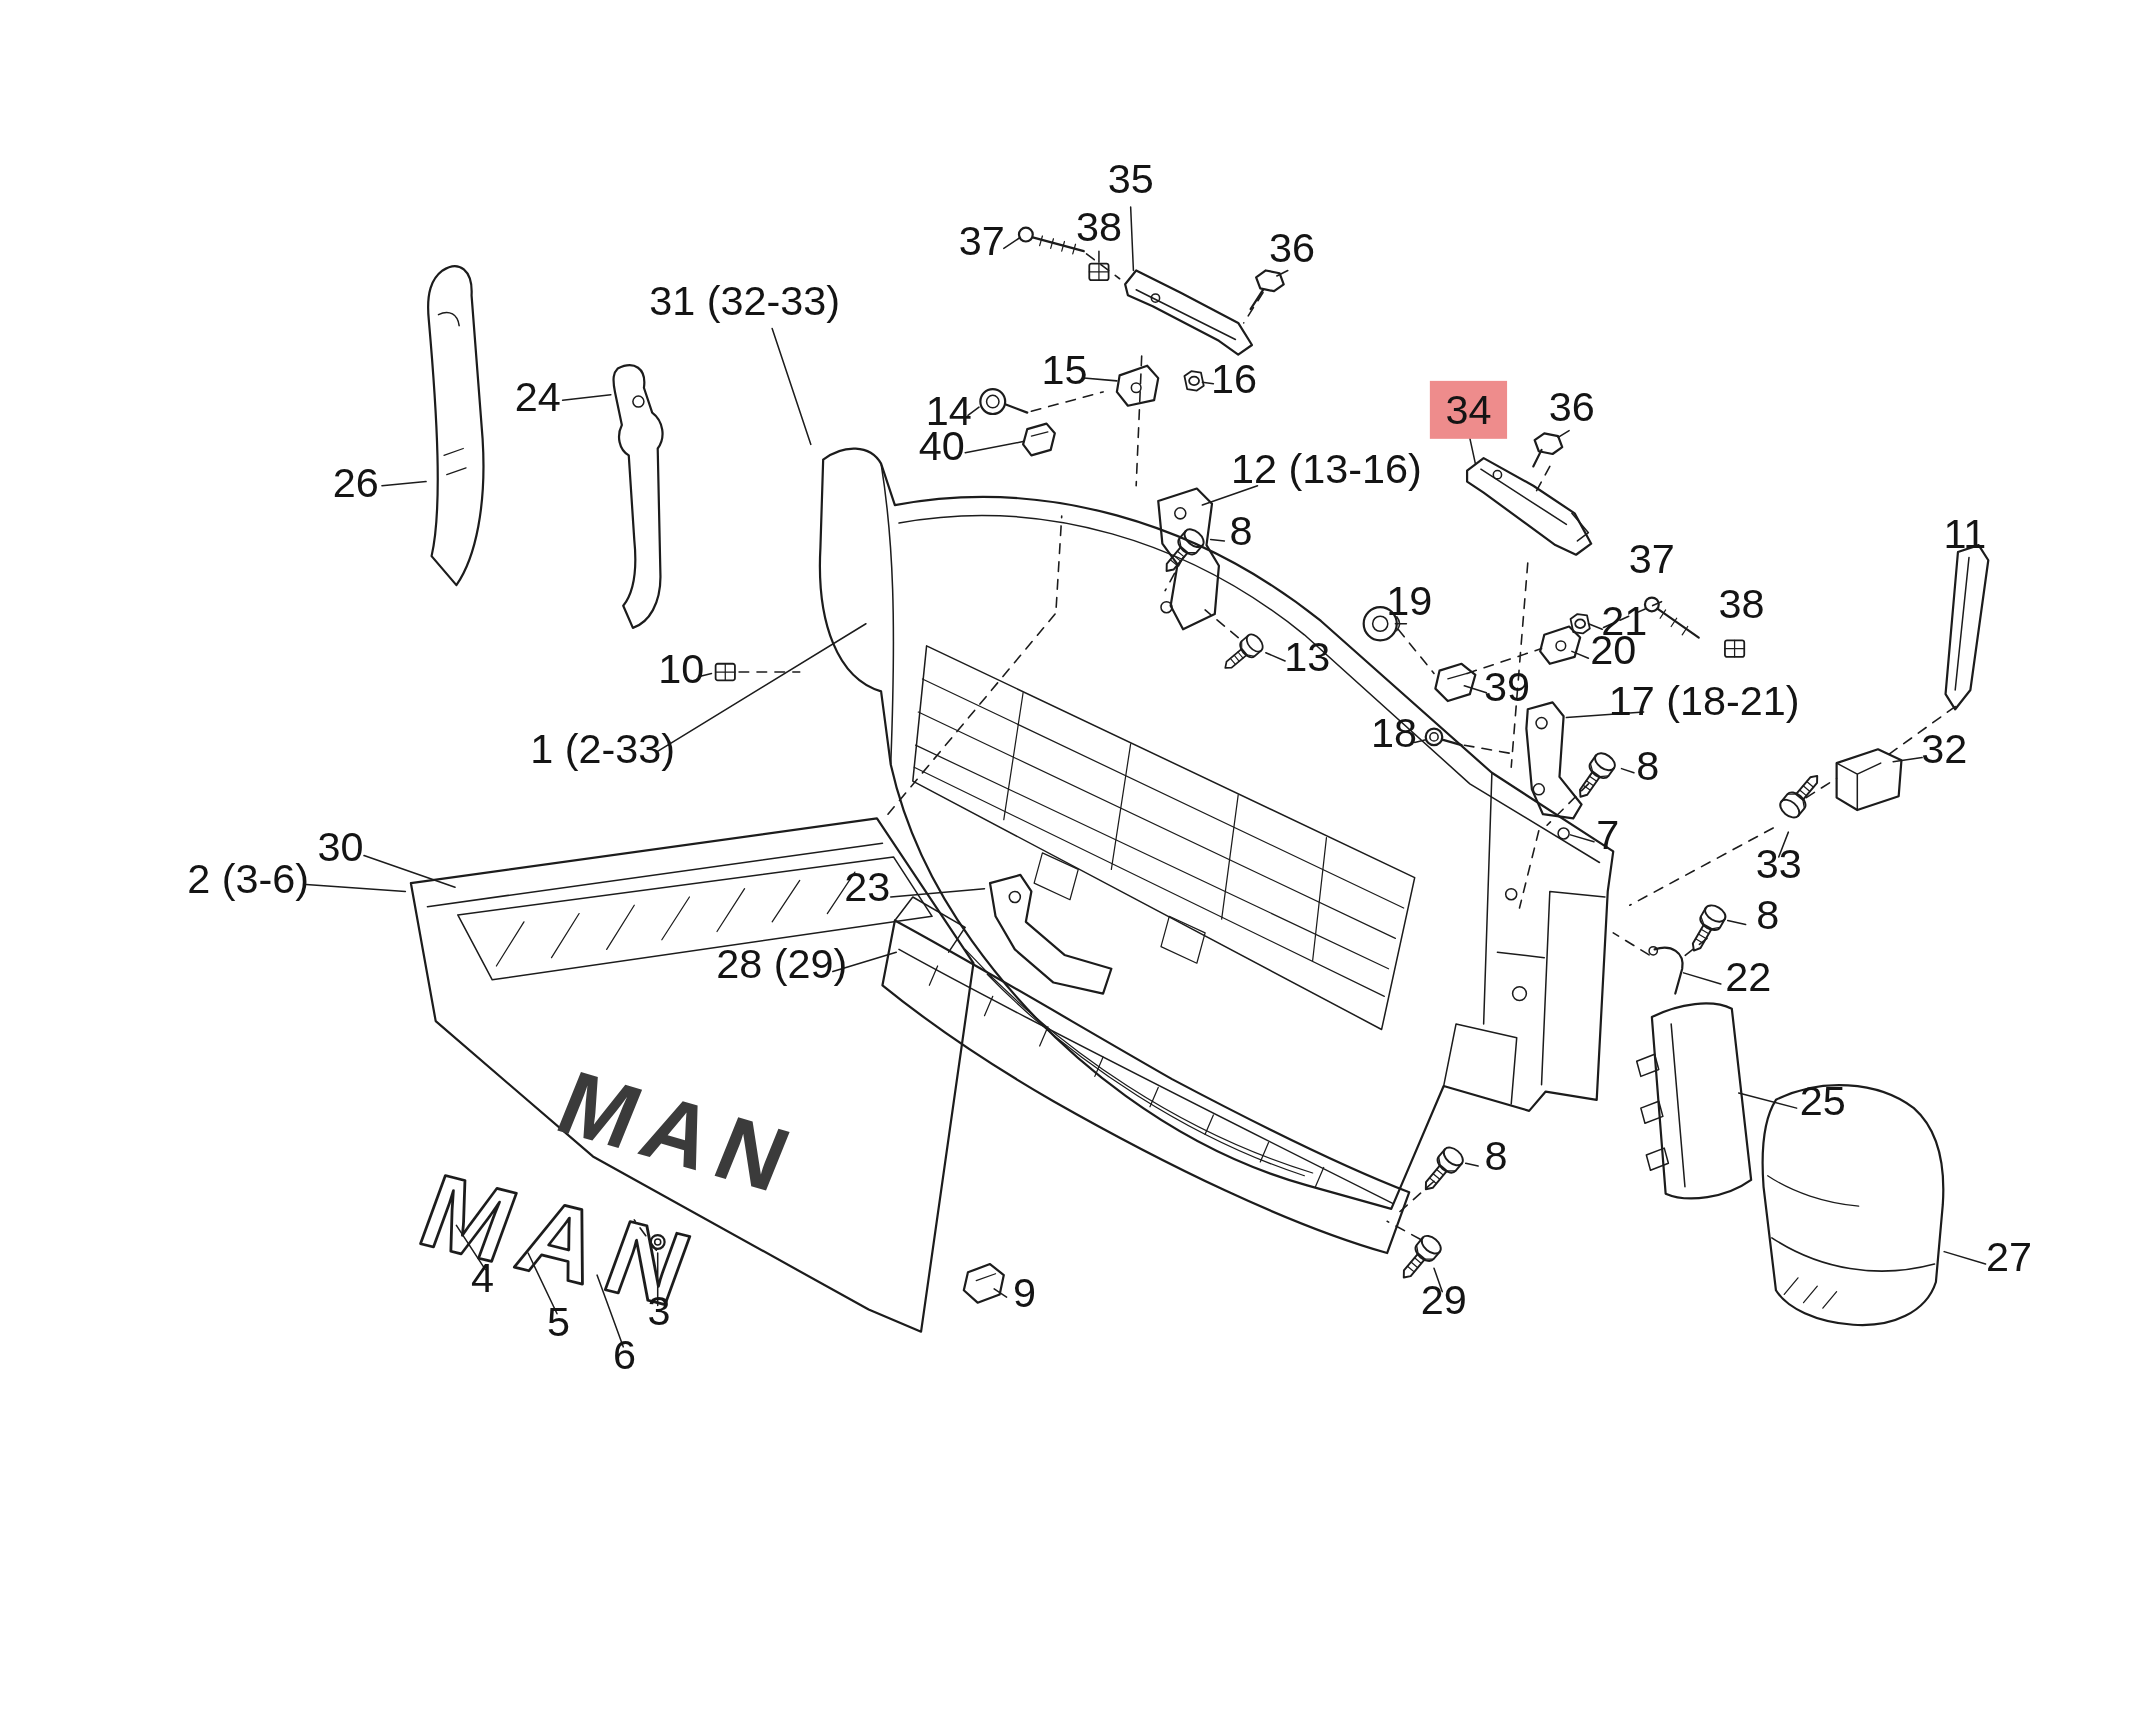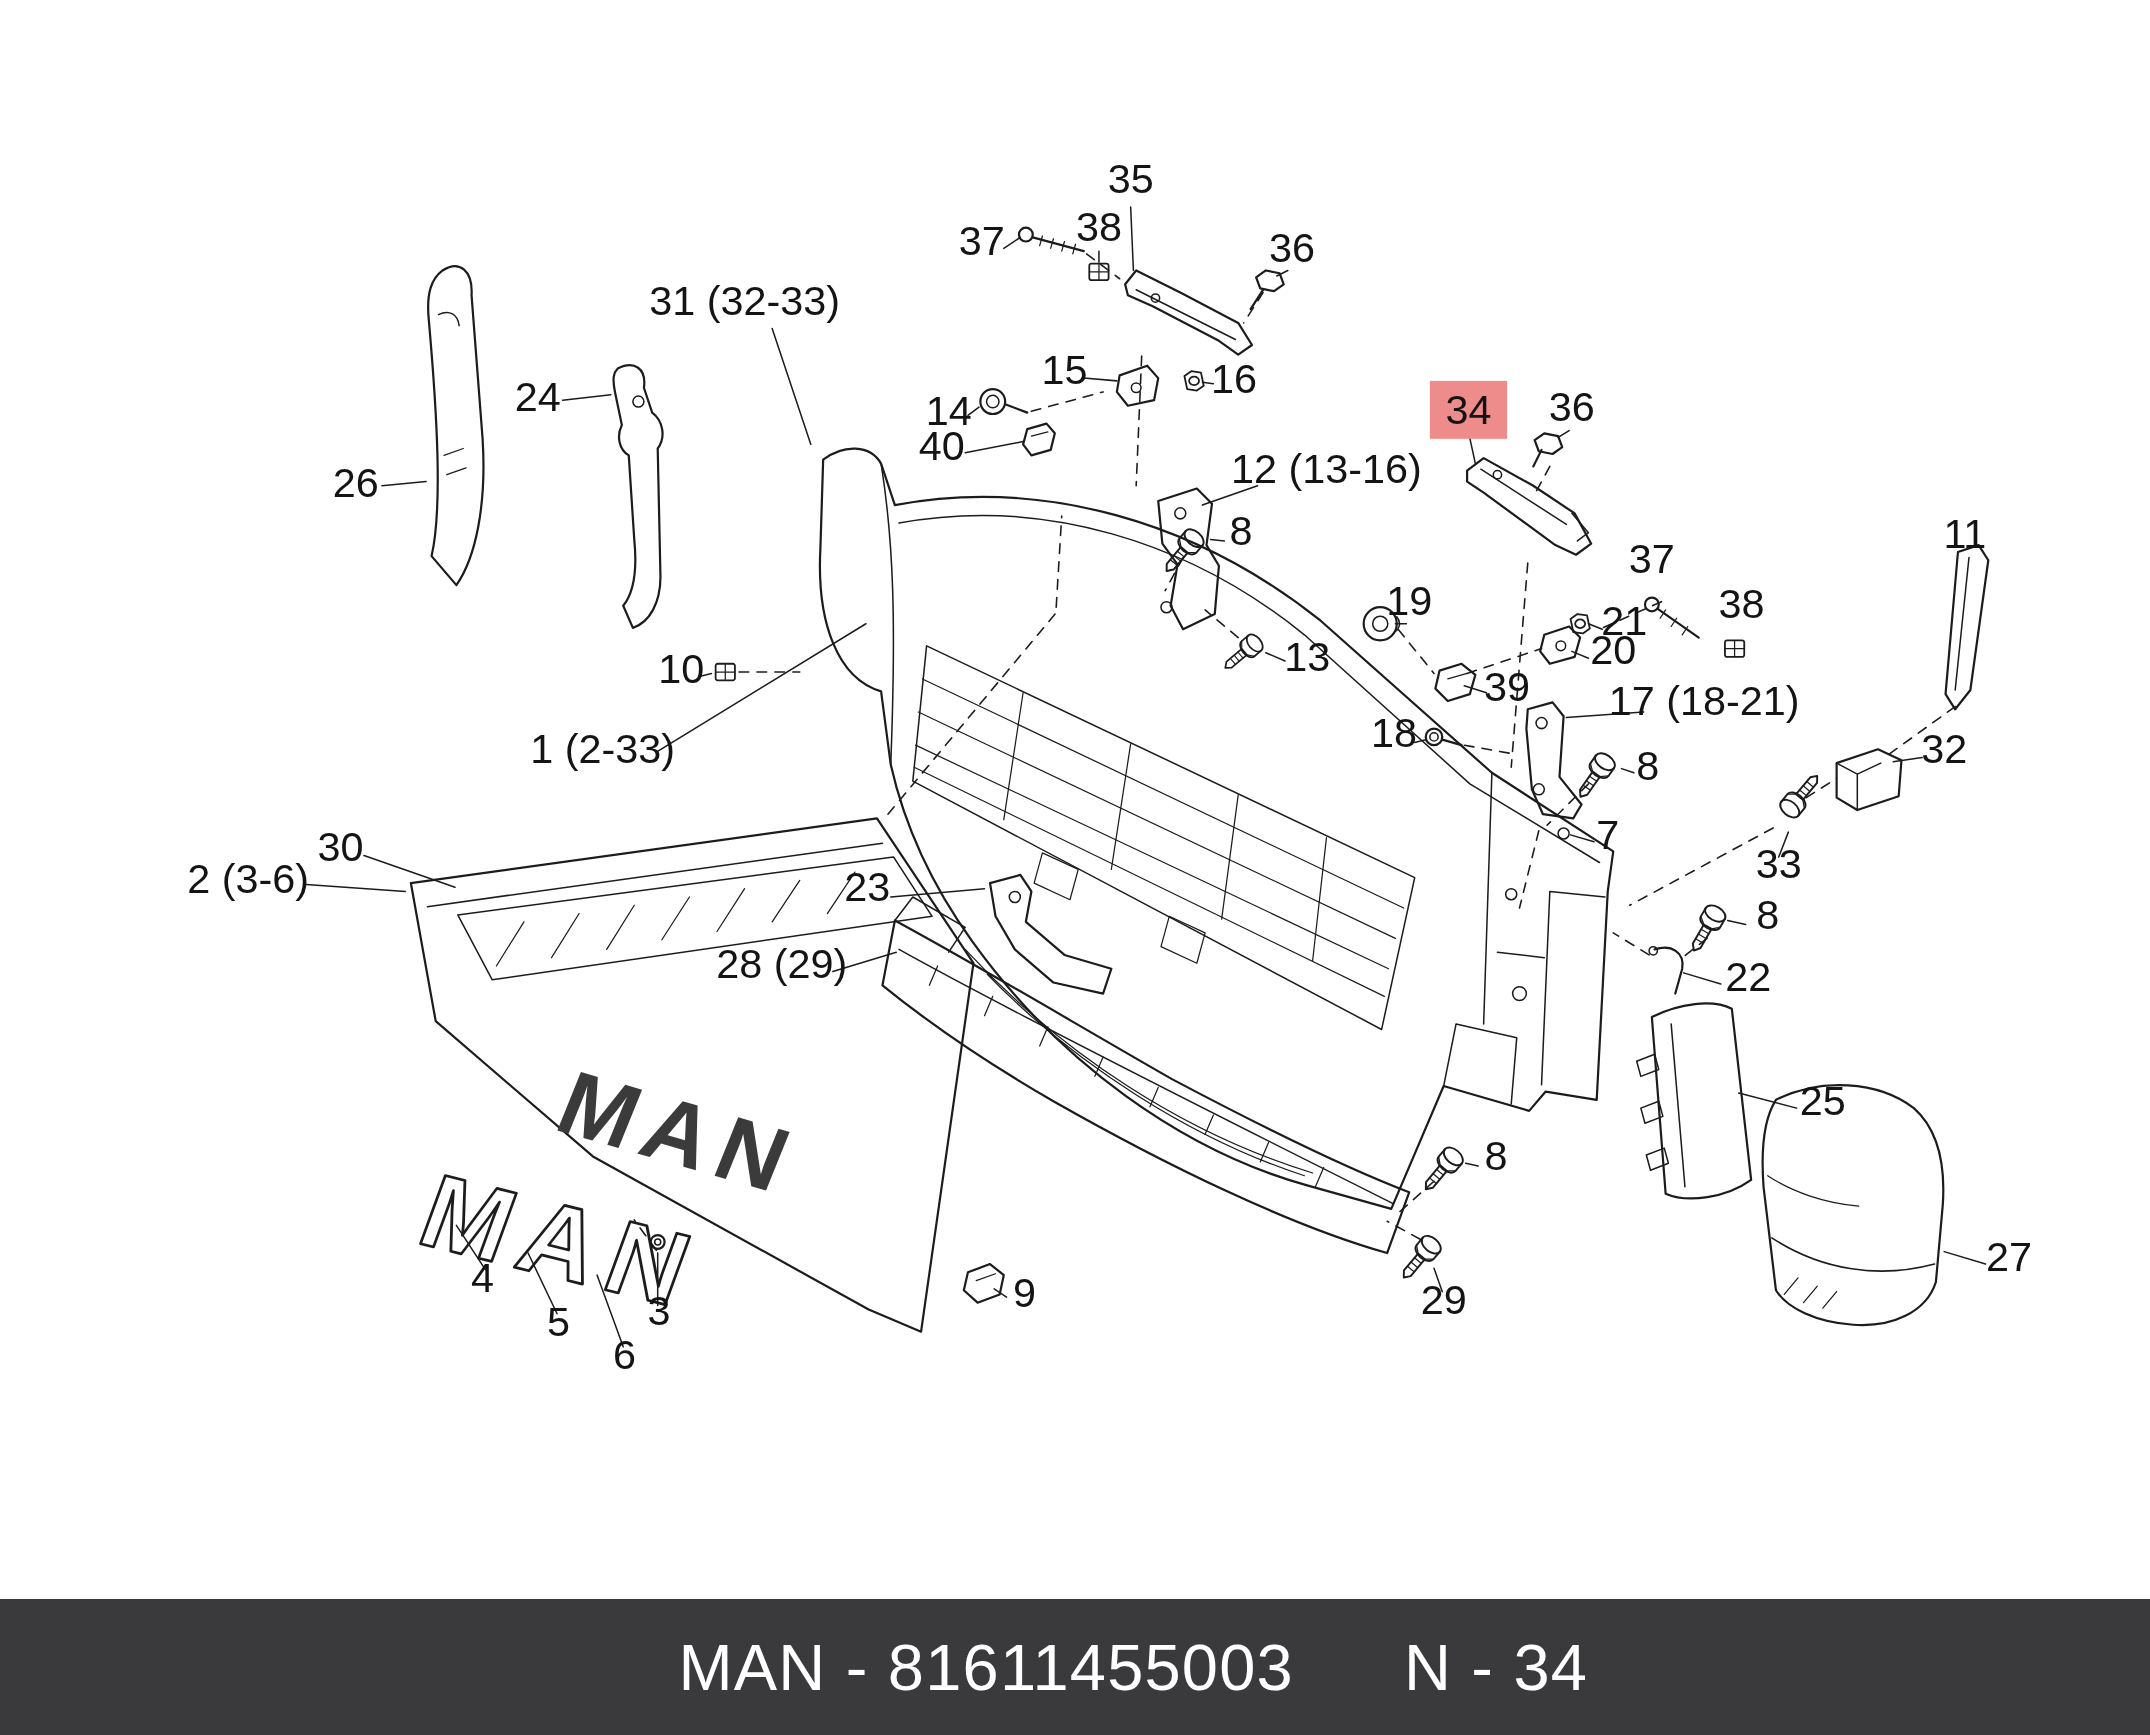--- a/index.html
+++ b/index.html
@@ -289,19 +289,14 @@
         <text x="1457" y="921">27</text>
         <text x="350" y="936">4</text>
         <text x="405" y="968">5</text>
         <text x="478" y="960">3</text>
         <text x="453" y="992">6</text>
         <text x="743" y="947">9</text>
         <text x="1047" y="952">29</text>
       </g>
   </svg>
 
-  <div class="footer" style="background: rgb(58, 58, 60); color: rgb(255, 255, 255);">
-    <div class="footer-line">
-      <span>MAN</span><span> - </span><span>81611455003</span><span class="footer-gap"></span><span>N - 34</span>
-    </div>
-  </div>
 </div>
 
 
 </body></html>

